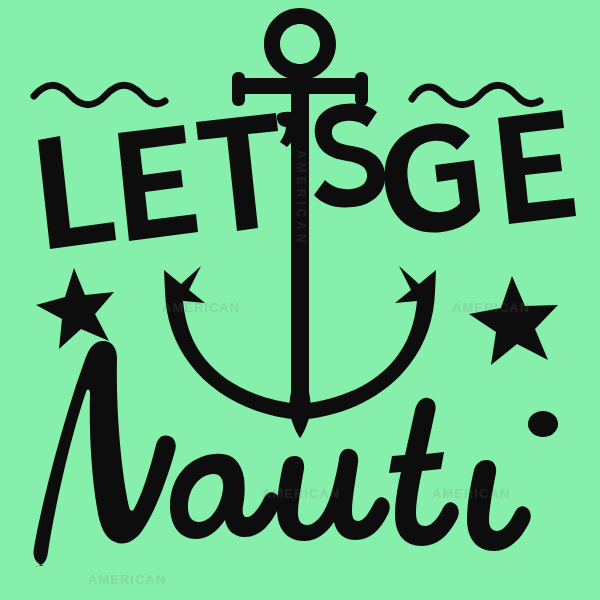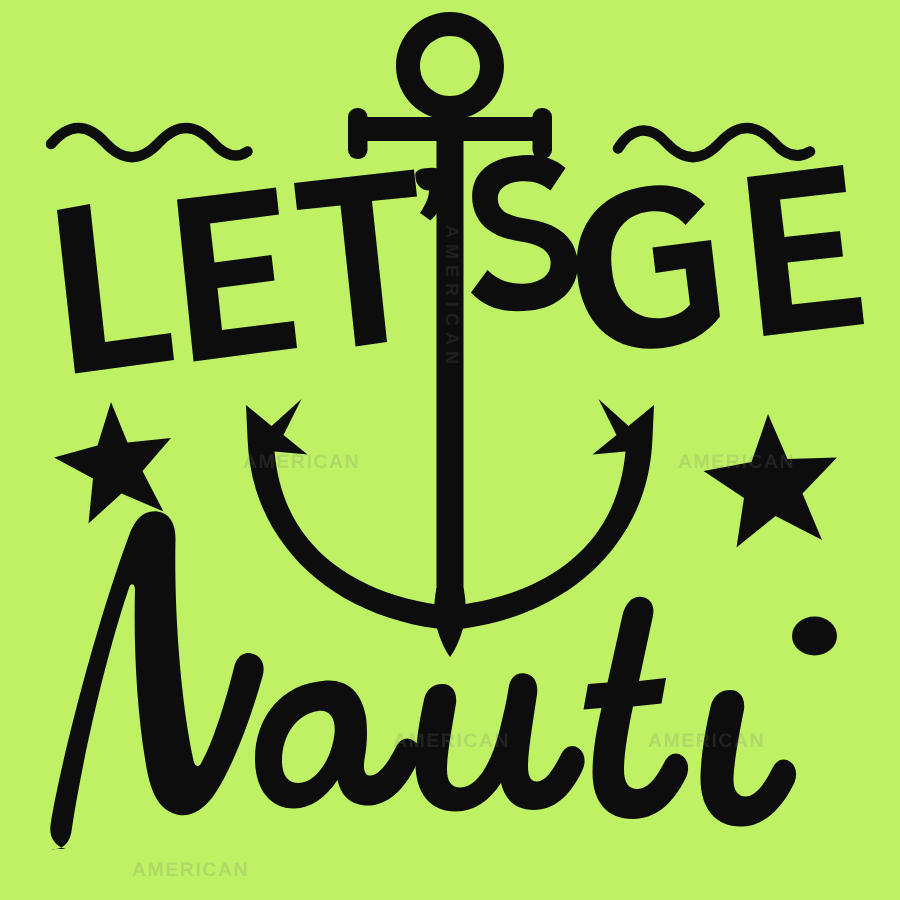--- a/index.html
+++ b/index.html
@@ -10,21 +10,21 @@
   body {
     width: 600px;
     height: 600px;
     overflow: hidden;
     font-family: "Liberation Sans", sans-serif;
   }
   #artboard {
     position: relative;
     width: 600px;
     height: 600px;
-    background: #bef264;
+    background: #86efac;
   }
   #artboard svg {
     display: block;
     width: 600px;
     height: 600px;
   }
   .wm {
     position: absolute;
     font-family: "Liberation Sans", sans-serif;
     font-weight: bold;

